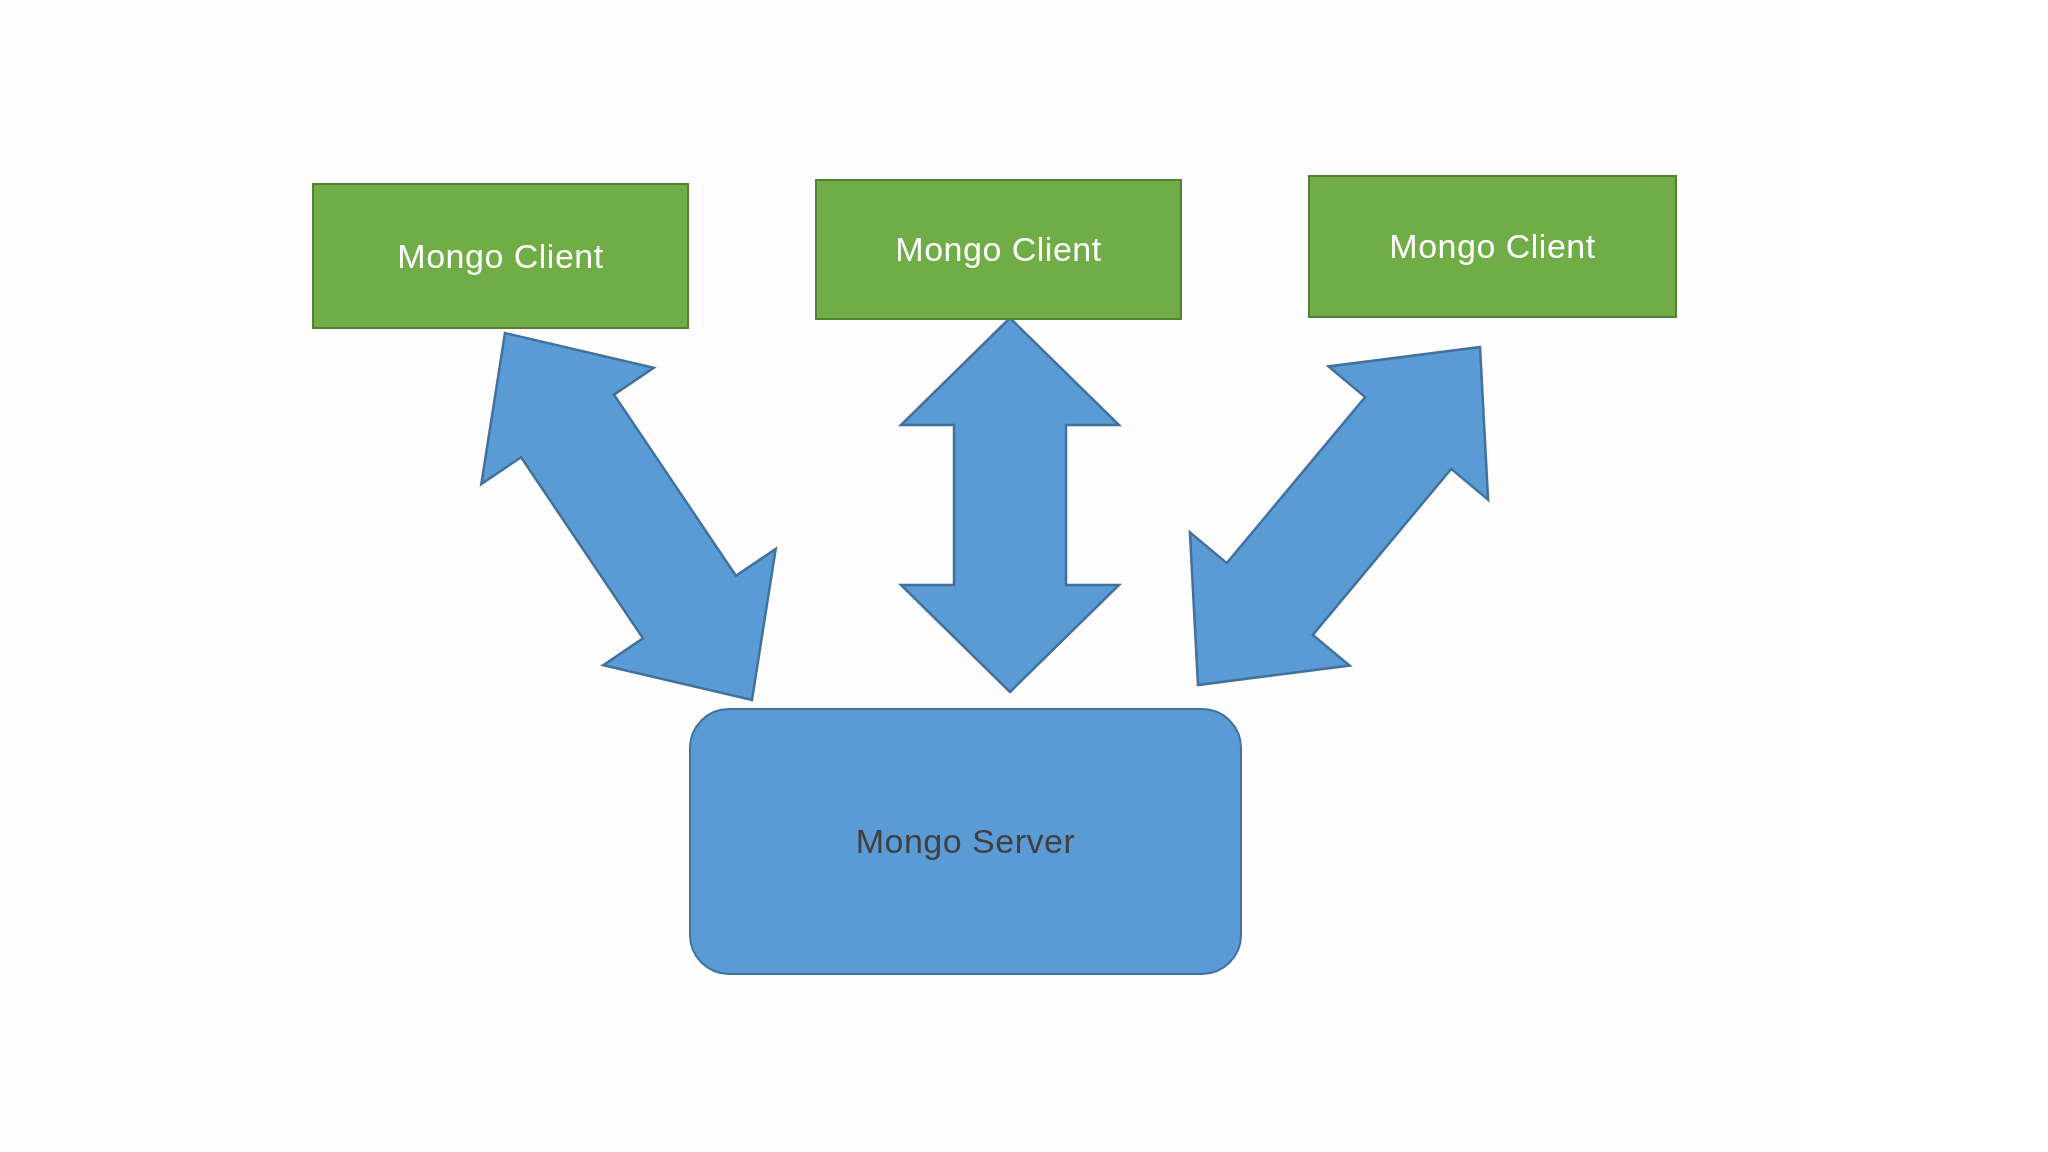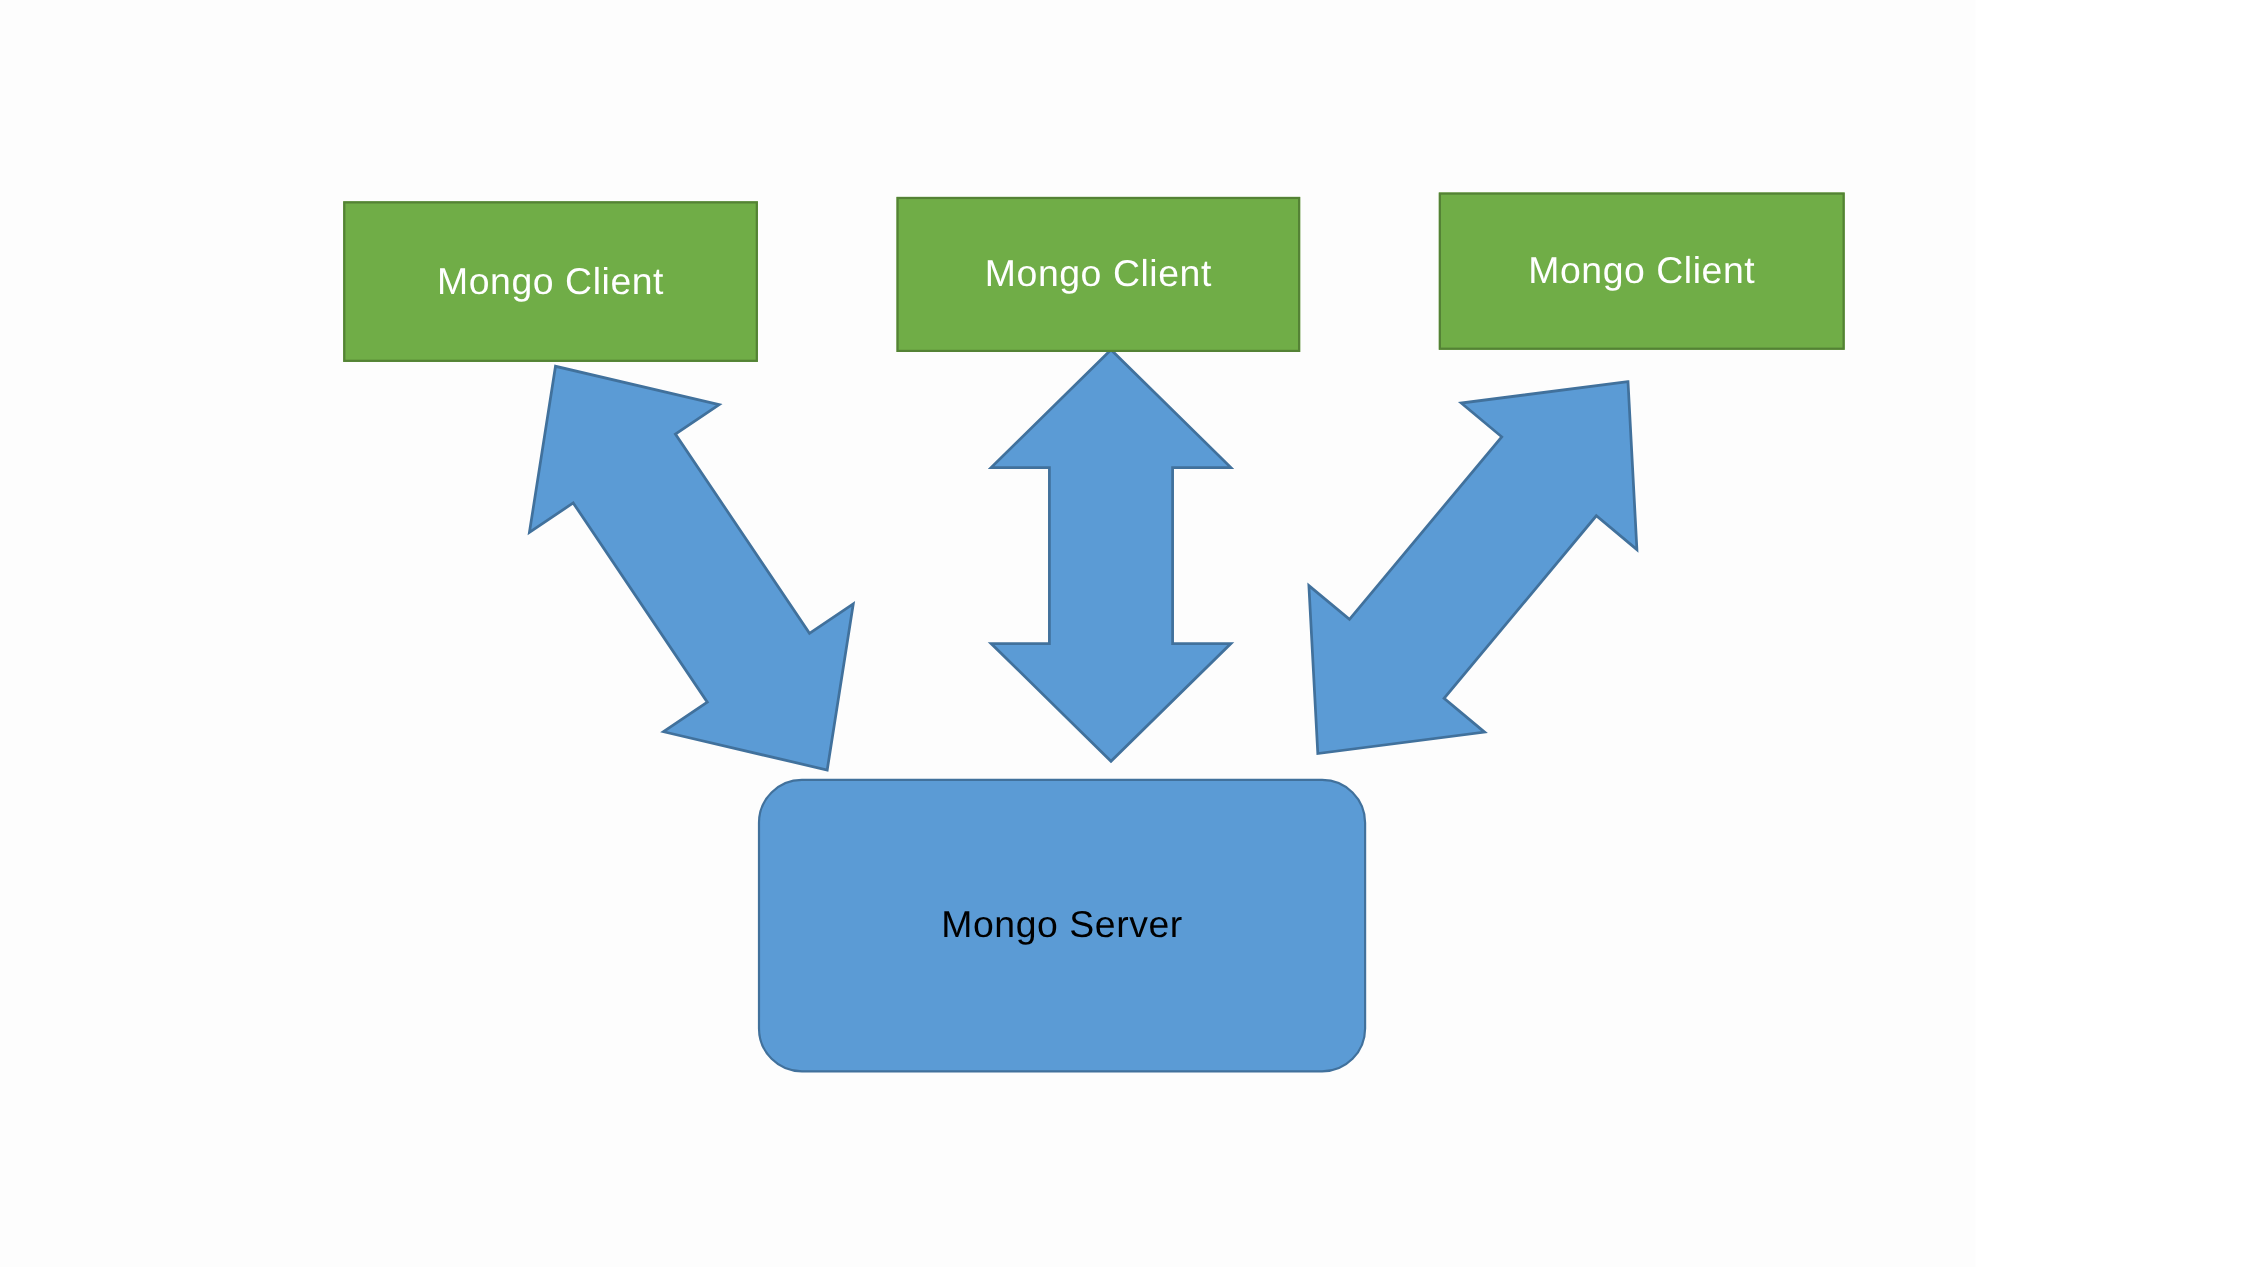--- a/index.html
+++ b/index.html
@@ -62,17 +62,17 @@
   </div>
 
   <div class="node client" id="client-2" style="background: rgb(112, 173, 71); color: rgb(255, 255, 255); border-color: rgb(84, 130, 53);">
     <span>Mongo Client</span>
   </div>
 
   <div class="node client" id="client-3" style="background: rgb(112, 173, 71); color: rgb(255, 255, 255); border-color: rgb(84, 130, 53);">
     <span>Mongo Client</span>
   </div>
 
-  <div class="node server" id="server-box" style="background: rgb(91, 155, 213); color: #000000; border-color: rgb(65, 113, 156);">
+  <div class="node server" id="server-box" style="background: rgb(91, 155, 213); color: #404040; border-color: rgb(65, 113, 156);">
     <span>Mongo Server</span>
   </div>
 
 </div>
 
 </body></html>

